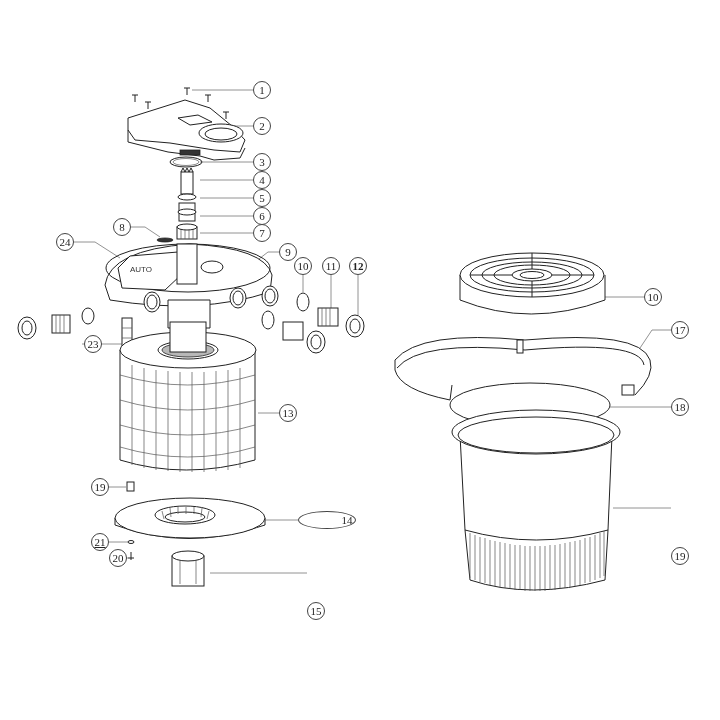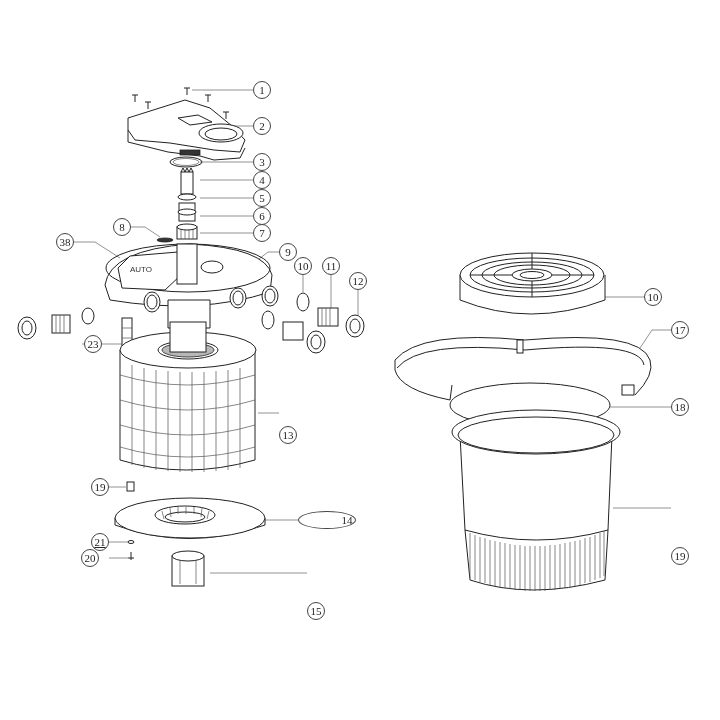--- a/index.html
+++ b/index.html
@@ -283,26 +283,26 @@
     <div class="callout" style="left: 253px; top: 117px;">2</div>
     <div class="callout" style="left: 253px; top: 153px;">3</div>
     <div class="callout" style="left: 253px; top: 171px;">4</div>
     <div class="callout" style="left: 253px; top: 189px;">5</div>
     <div class="callout" style="left: 253px; top: 207px;">6</div>
     <div class="callout" style="left: 253px; top: 224px;">7</div>
     <div class="callout" style="left: 113px; top: 218px;">8</div>
     <div class="callout" style="left: 279px; top: 243px;">9</div>
     <div class="callout" style="left: 294px; top: 257px; border-radius: 9px;">10</div>
     <div class="callout" style="left: 322px; top: 257px;">11</div>
-    <div class="callout" style="left: 349px; top: 272px;">12</div>
-    <div class="callout" style="left: 279px; top: 404px; margin-top: 22px;">13</div>
+    <div class="callout" style="left: 349px; top: 257px; font-weight: bold;">12</div>
+    <div class="callout" style="left: 279px; top: 404px;">13</div>
     <div class="callout" style="left: 298px; top: 511px; padding-left: 40px;">14</div>
     <div class="callout" style="left: 307px; top: 564px; margin-top: 38px;">15</div>
     <div class="callout" style="left: 644px; top: 288px;">10</div>
     <div class="callout" style="left: 671px; top: 321px;">17</div>
     <div class="callout" style="left: 671px; top: 398px;">18</div>
     <div class="callout" style="left: 671px; top: 499px; margin-top: 48px;">19</div>
-    <div class="callout" style="left: 81px; top: 549px; font-family: Liberation Serif, serif;">20</div>
+    <div class="callout" style="left: 109px; top: 549px; font-family: Liberation Serif, serif;">20</div>
     <div class="callout" style="left: 91px; top: 533px; text-decoration: underline;">21</div>
     <div class="callout" style="left: 91px; top: 478px;">19</div>
     <div class="callout" style="left: 64px; top: 335px; margin-left: 20px;">23</div>
-    <div class="callout" style="left: 56px; top: 233px;">38</div>
+    <div class="callout" style="left: 56px; top: 233px;">24</div>
   </div>
 
 </body></html>

